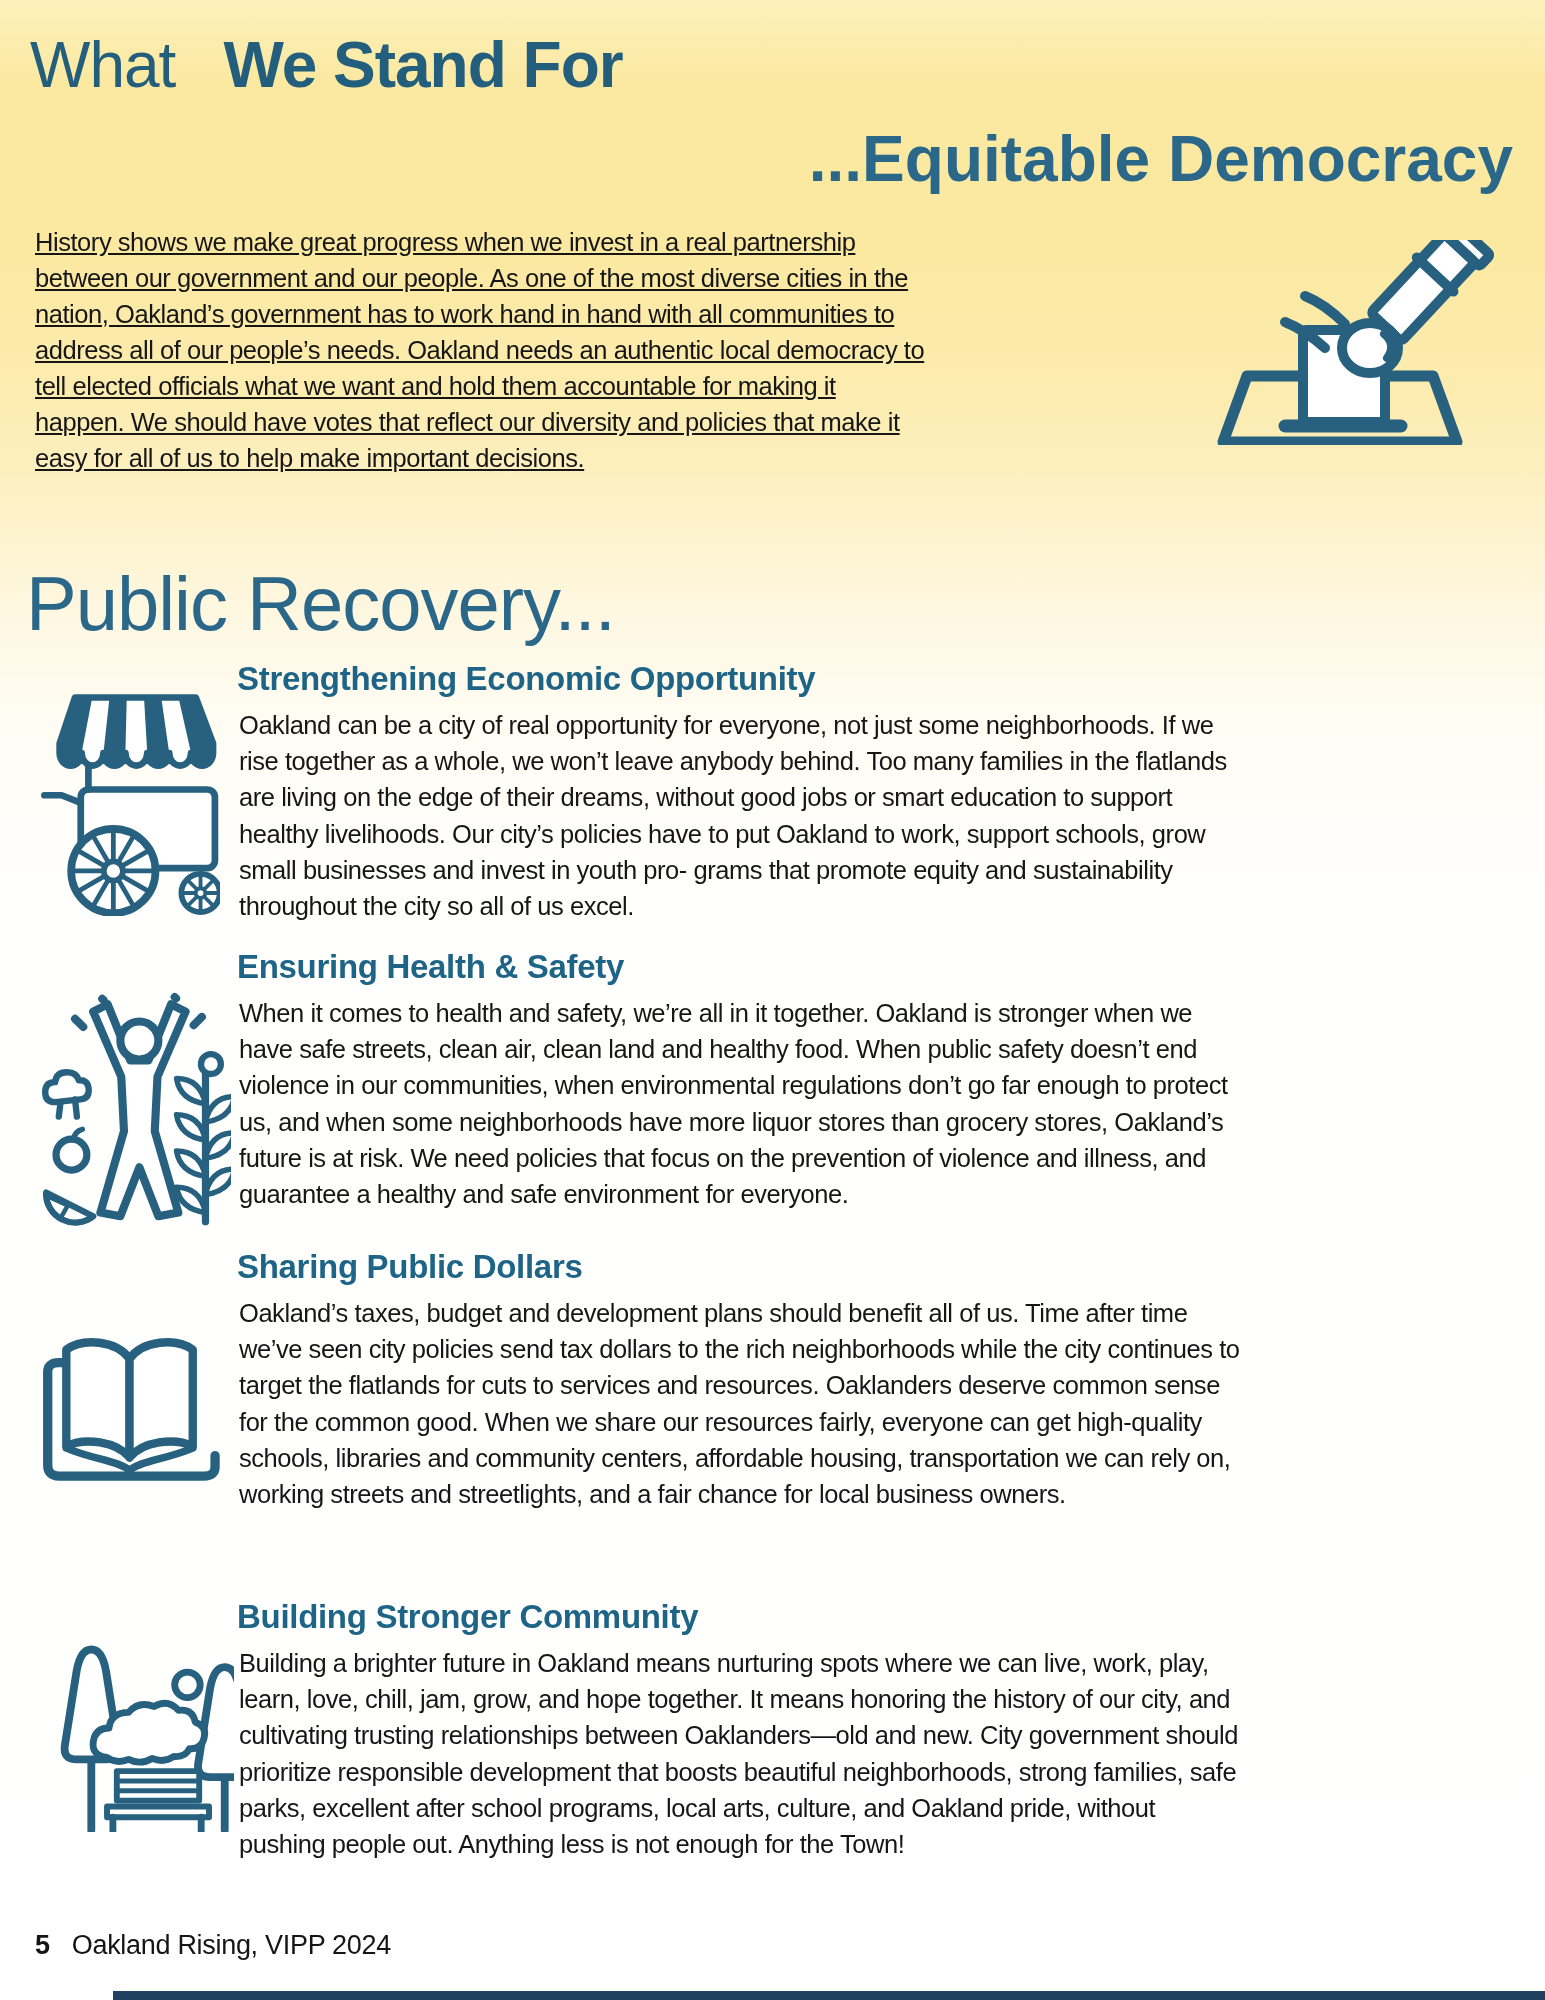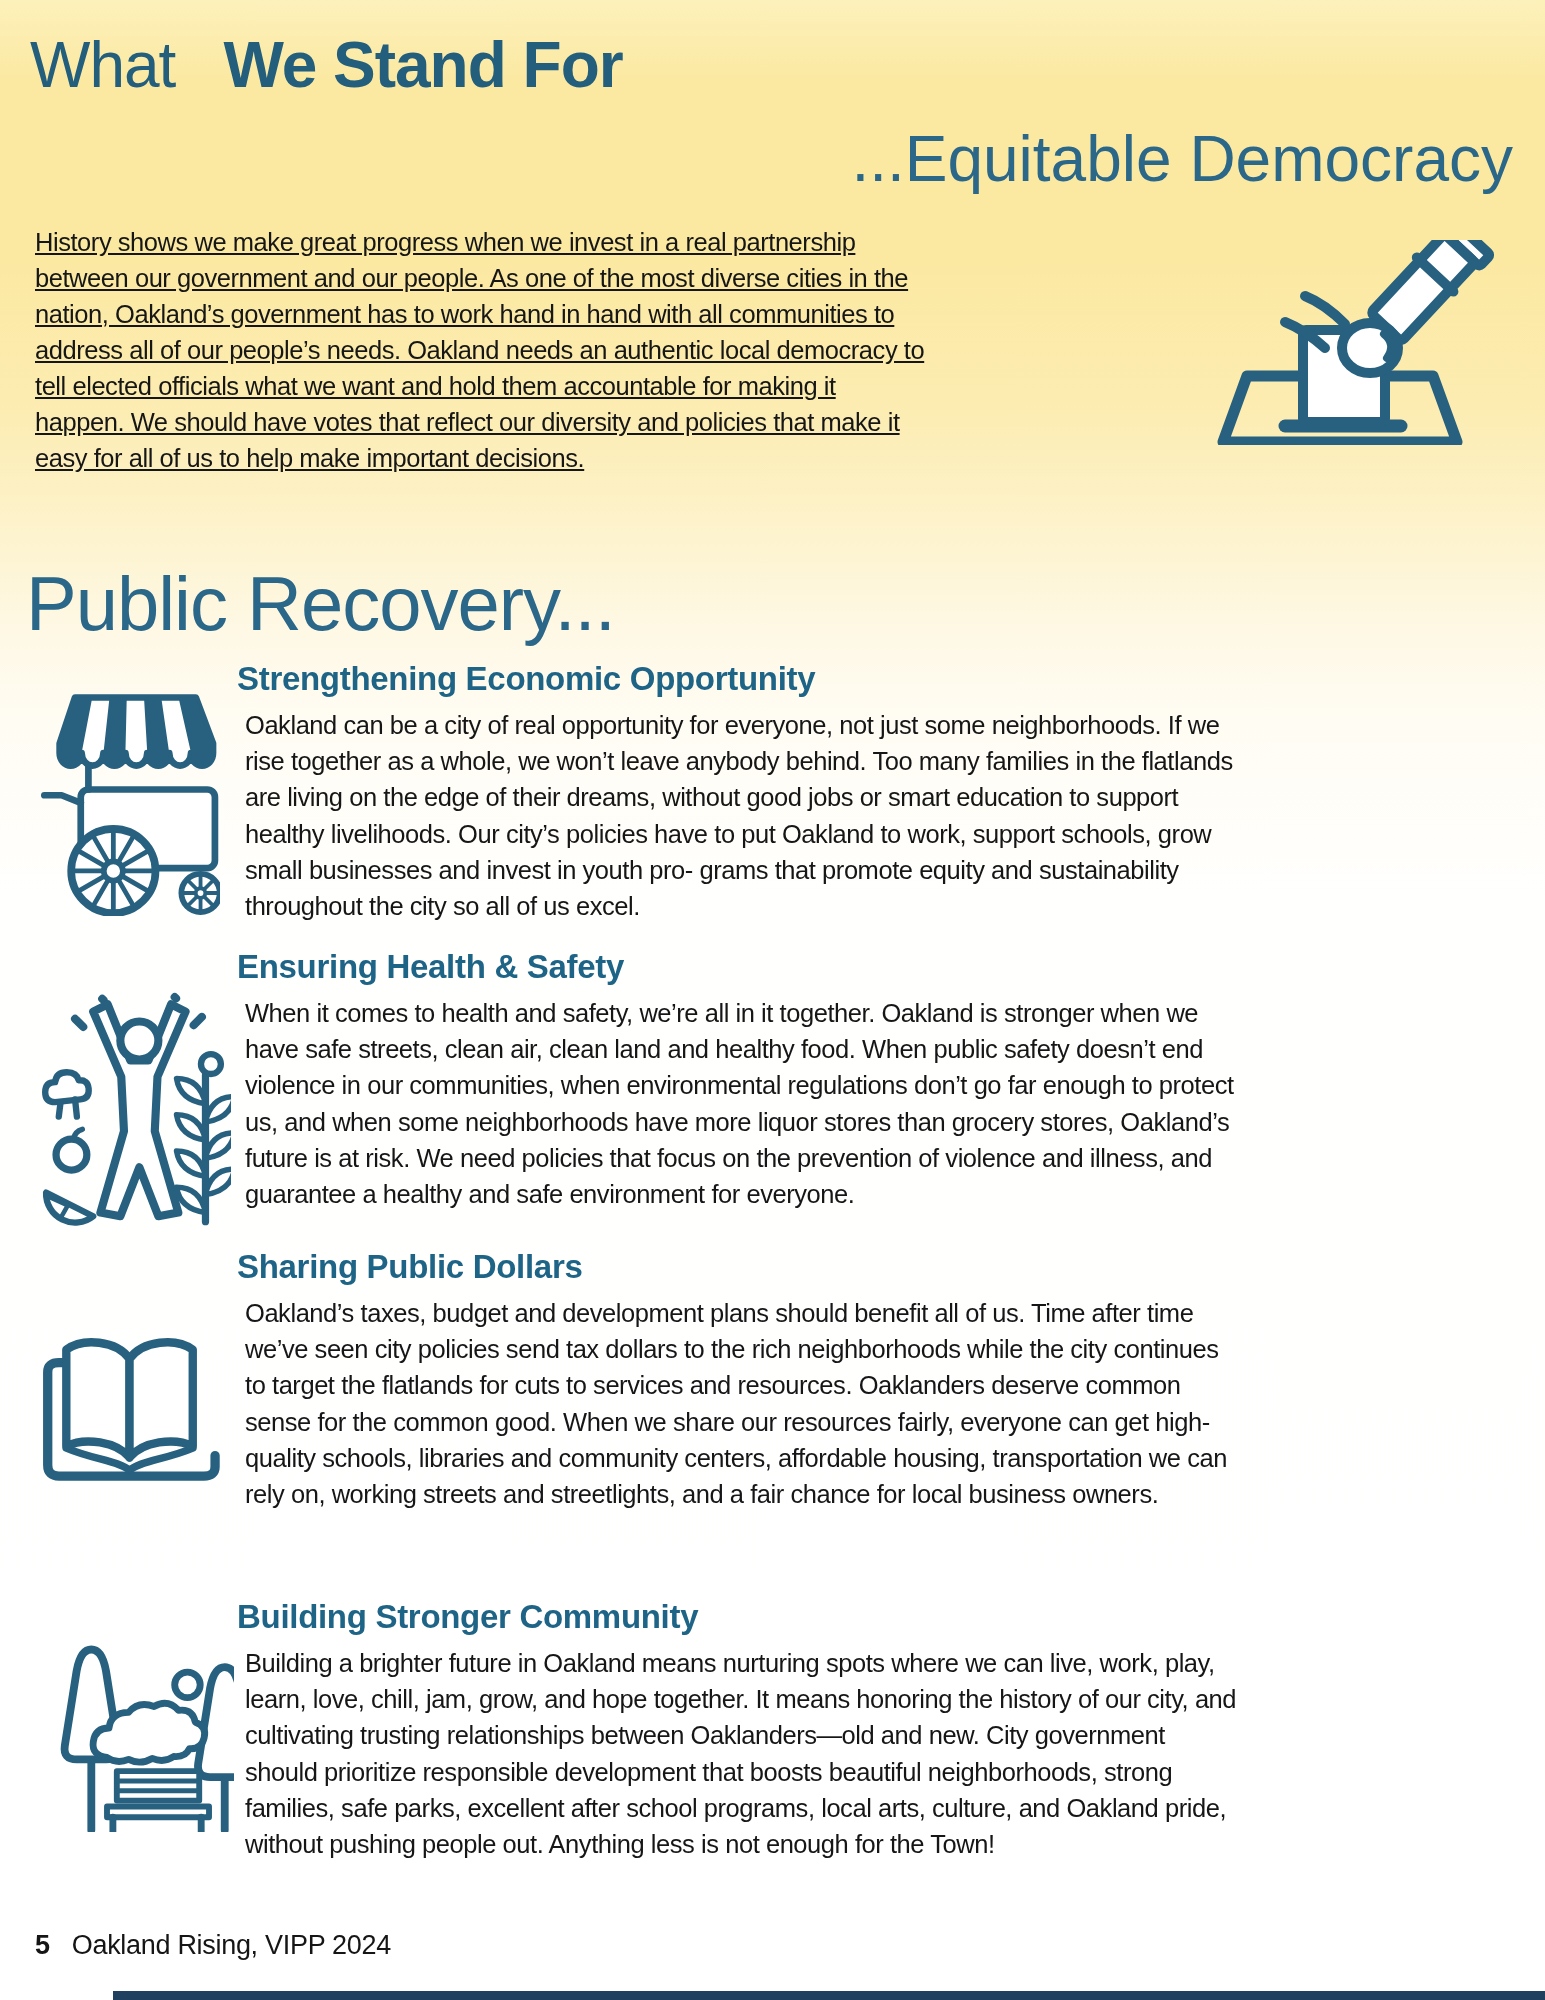--- a/index.html
+++ b/index.html
@@ -15,41 +15,41 @@
   }
   .h1{
     position:absolute; top:30px; left:30px;
     font-size:64px; line-height:1.1; letter-spacing:-1px;
     color:#235e7d; white-space:nowrap;
   }
   .h1 .reg{font-weight:400; margin-right:0;}
   .h1 .bold{font-weight:700;margin-left:48px;}
   .subtitle{
     position:absolute; top:122px; left:0; right:32px;
-    text-align:right; font-size:64px; font-weight:400;
+    text-align:right; font-size:64px; font-weight:700;
     letter-spacing:0px; color:#2b6789; white-space:nowrap;
   }
   .intro{
     position:absolute; top:224px; left:35px; width:892px;
     font-size:25.5px; line-height:36px; letter-spacing:-0.45px;
     color:#161616;
     text-decoration:underline;
   }
   .beyond{
     position:absolute; top:560px; left:26px;
     font-size:76px; font-weight:400; letter-spacing:-1px;
     color:#2b6789; white-space:nowrap;
   }
   .section{position:absolute; left:237px; width:1010px;}
   .section h3{
     margin:0 0 9px 0; font-size:33px; font-weight:700;
     letter-spacing:-0.3px; color:#1e6486;
   }
   .section p{
-    margin:8px; font-size:25.5px; line-height:36.2px;
+    margin:2px; font-size:25.5px; line-height:36.2px;
     letter-spacing:-0.45px; color:#161616;
   }
   .sec1{top:660px;} .sec2{top:948px;} .sec3{top:1248px;} .sec4{top:1598px;}
   .icon{position:absolute;}
   .icon svg{display:block; width:100%; height:100%;}
   .ic-ballot{left:1185px; top:240px; width:310px; height:205px;}
   .ic-cart{left:22px; top:686px; width:198px; height:230px;}
   .ic-health{left:26px; top:988px; width:205px; height:240px;}
   .ic-book{left:30px; top:1318px; width:200px; height:172px;}
   .ic-park{left:32px; top:1626px; width:202px; height:206px;}

